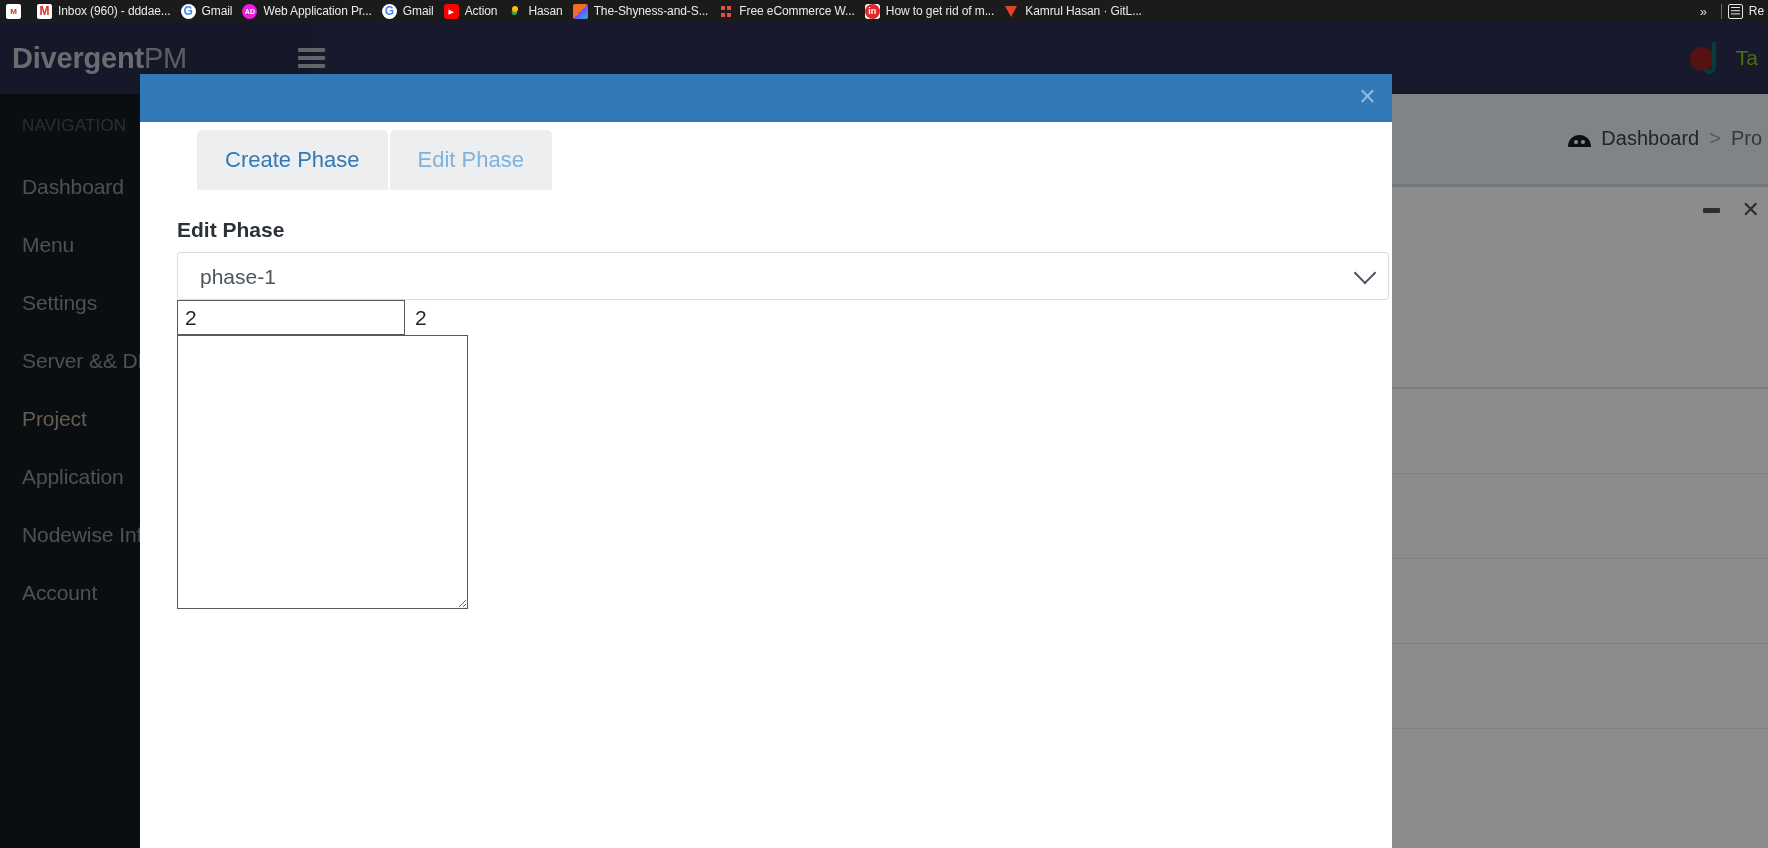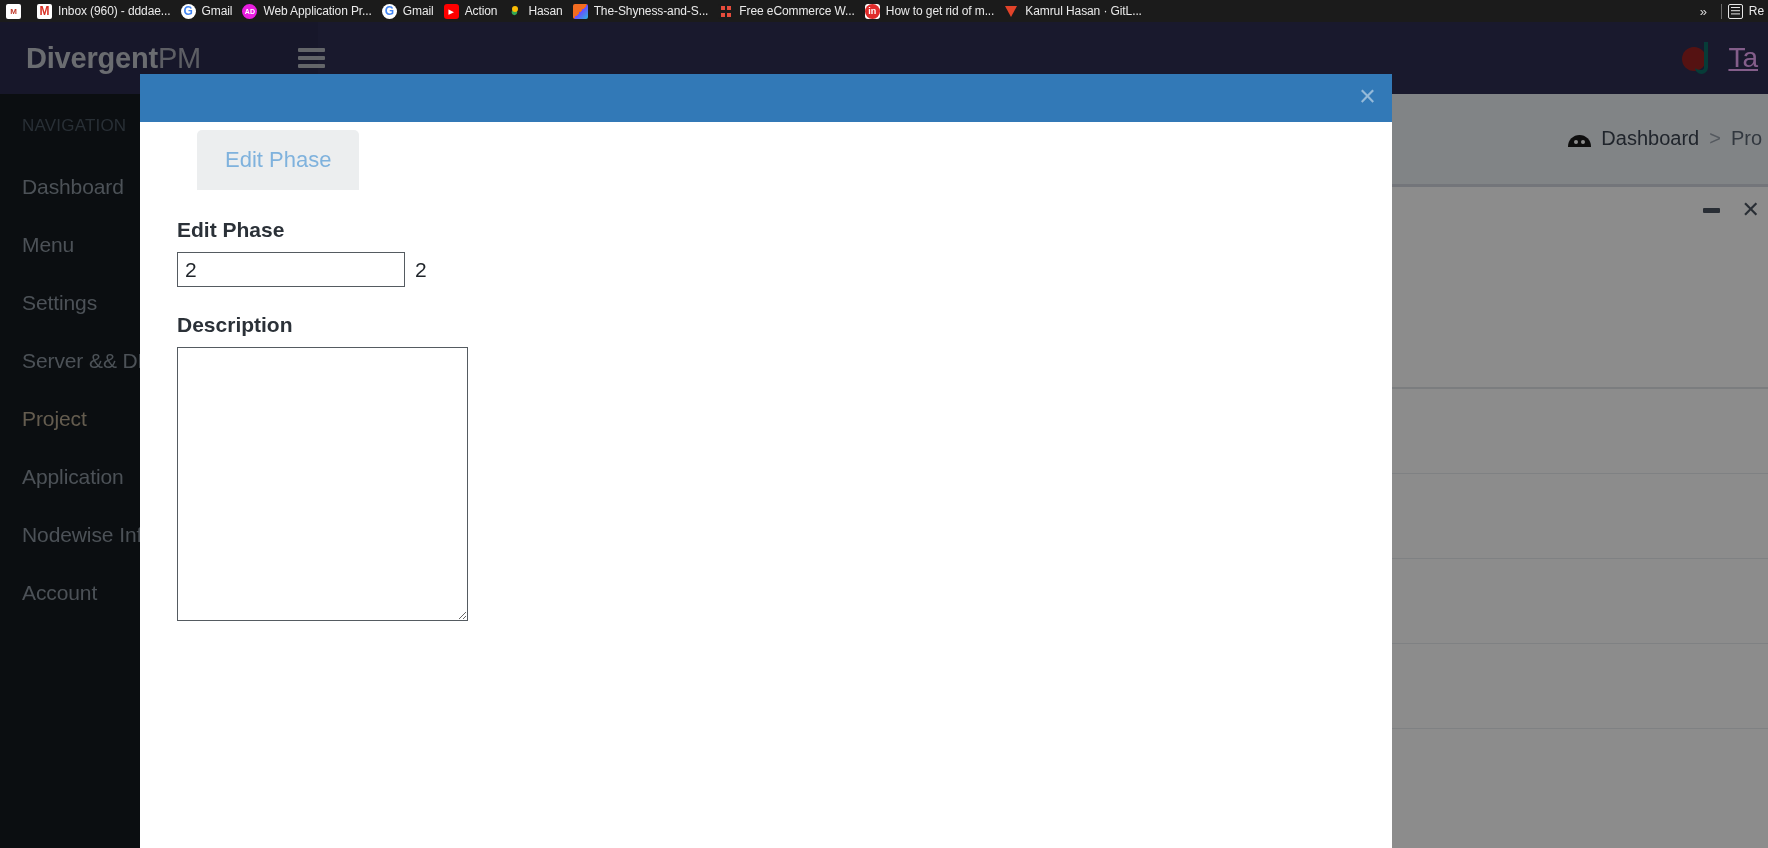--- a/index.html
+++ b/index.html
@@ -111,21 +111,21 @@
   
   #app { position:absolute; left:0; top:22px; width:1768px; height:826px; background:#ecf0f5; }
 
   #topbar {
     position:absolute; left:0; top:0; width:1768px; height:72px;
     background:#2e2e52;
   }
   #brand {
     position:absolute; left:0; top:0; width:318px; height:72px;
     background:#2b2b4d;
-    display:flex; align-items:center; padding-left:26px;
+    display:flex; align-items:center; padding-left:12px;
   }
   #brand .brand-text {
     font-size:29px; color:#b9bcc4; letter-spacing:-0.2px;
   }
   #brand .brand-text b { font-weight:bold; color:#c2c5cc; }
   #brand .brand-text span { font-weight:normal; color:#a9acb6; }
   #hamburger {
     position:absolute; left:298px; top:26px; width:30px; height:22px;
     cursor:pointer;
   }
@@ -142,21 +142,21 @@
   }
   #avatar .a-circle {
     position:absolute; left:0; top:7px; width:24px; height:24px;
     background:#9b2222; border-radius:50%;
   }
   #avatar .a-j {
     position:absolute; left:13px; top:2px; width:13px; height:32px;
     border:4px solid #0d6e66; border-top:none; border-left:none;
     border-radius:0 0 9px 9px;
   }
-  #username { color:#f0abfc; font-size:28px;text-decoration:underline; }
+  #username { color:#84cc16; font-size:21px; }
 
   
   #sidebar {
     position:absolute; left:0; top:72px; width:318px; height:754px;
     background:#141a1f;
   }
   #sidebar .nav-header {
     color:#4a5662; font-size:17px; padding:22px 0 22px 22px;
     letter-spacing:0.2px;
   }
@@ -470,28 +470,34 @@
 
 <div id="backdrop"></div>
 
 <div id="modal">
   <div id="modal-header">
     <button id="modal-close">×</button>
   </div>
 
   <div id="modal-body">
     <div id="tabs">
+      <button class="tab tab-create">Create Phase</button>
       <button class="tab tab-edit">Edit Phase</button>
     </div>
 
     <div class="field-label" style="margin-left:17px;margin-top:28px">Edit Phase</div>
 
+    <div class="select-wrap" style="margin-left:17px">
+      <select id="select-phase">
+        <option>phase-1</option>
+      </select>
+      <span class="select-chevron"></span>
+    </div>
 
     <div id="project-id-row" style="margin-left:17px">
       <input id="project-id" type="text" value="2" style="">
       <span id="project-id-echo">2</span>
     </div>
 
-    <div class="field-label lbl-mt" style="margin-left:17px">Description</div>
     <textarea id="description" style="margin-left: 17px;"></textarea>
 
   </div>
 </div>
 
 </body></html>

